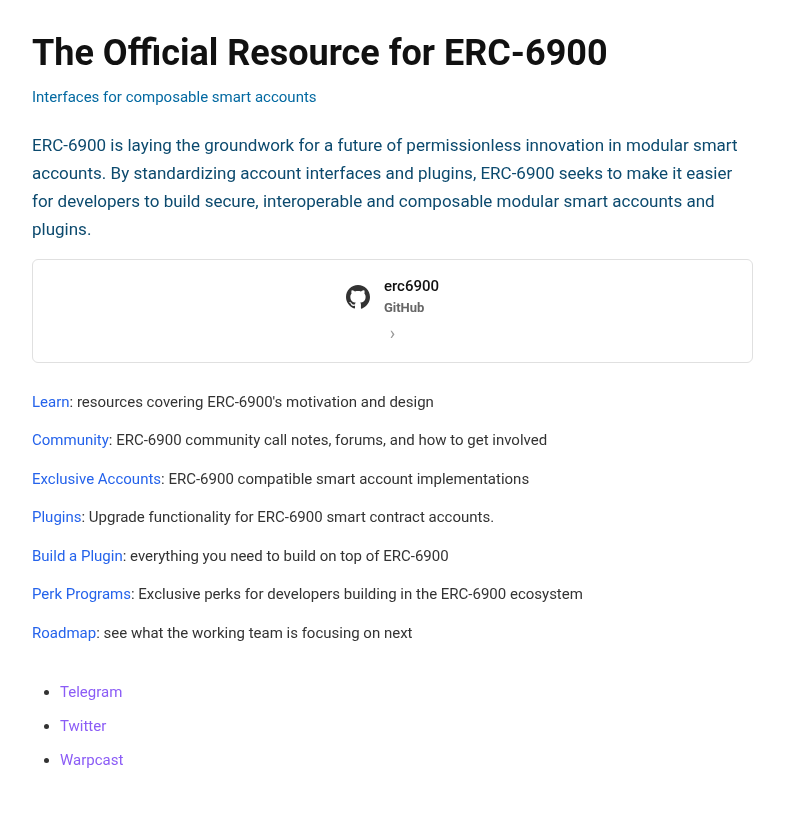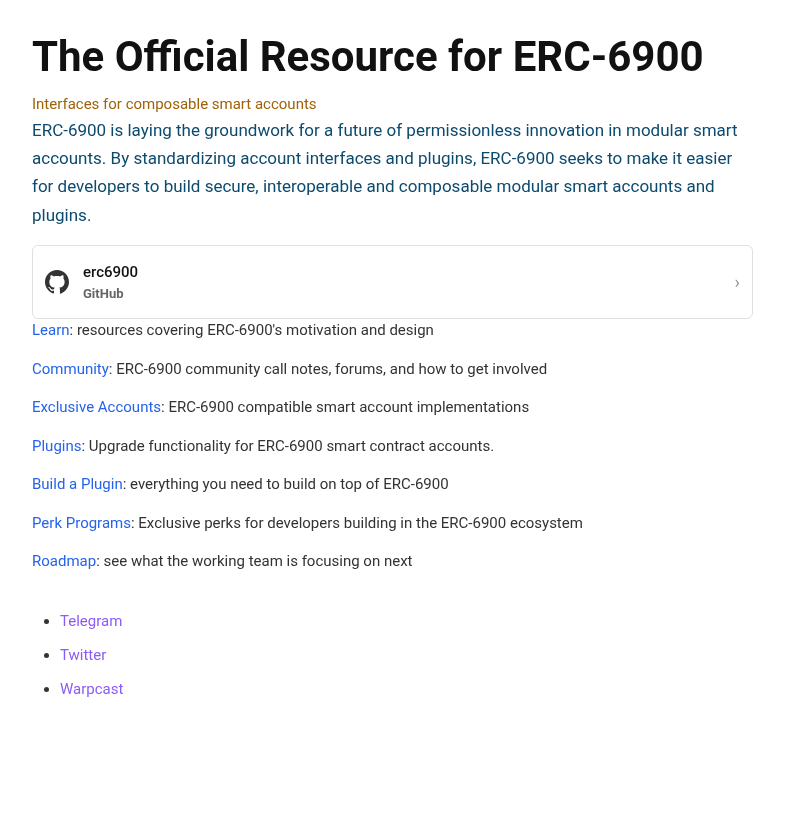--- a/index.html
+++ b/index.html
@@ -12,50 +12,53 @@
       font-family: -apple-system, BlinkMacSystemFont, 'Segoe UI', Roboto, Oxygen, sans-serif;
       background: #ffffff;
       color: #1a1a1a;
       font-size: 15px;
       line-height: 1.6;
       padding: 32px 32px 32px 32px;
       max-width: 785px;
     }
 
     .page-title {
-      font-size: 42px;
+      font-size: 36px;
       font-weight: 700;
       color: #111111;
       line-height: 1.2;
       margin-bottom: 10px;
     }
 
     .subtitle {
-      color: #a16207;
+      color: #0369a1;
       font-size: 15px;
+      margin-bottom: 22px;
     }
 
     .description {
       color: #0c4a6e;
       font-size: 17px;
       line-height: 1.65;
       margin-bottom: 16px;
       max-width: 740px;
     }
 
     .github-card {
       border: 1px solid #e0e0e0;
       border-radius: 6px;
       padding: 14px 12px;
       display: flex;
       align-items: center;
       justify-content: space-between;
+      margin-bottom: 28px;
       cursor: pointer;
       text-decoration: none;
       color: inherit;
+      flex-direction: column;
     }
 
     .github-card-left {
       display: flex;
       align-items: center;
       gap: 14px;
     }
 
     .github-icon {
       width: 24px;

